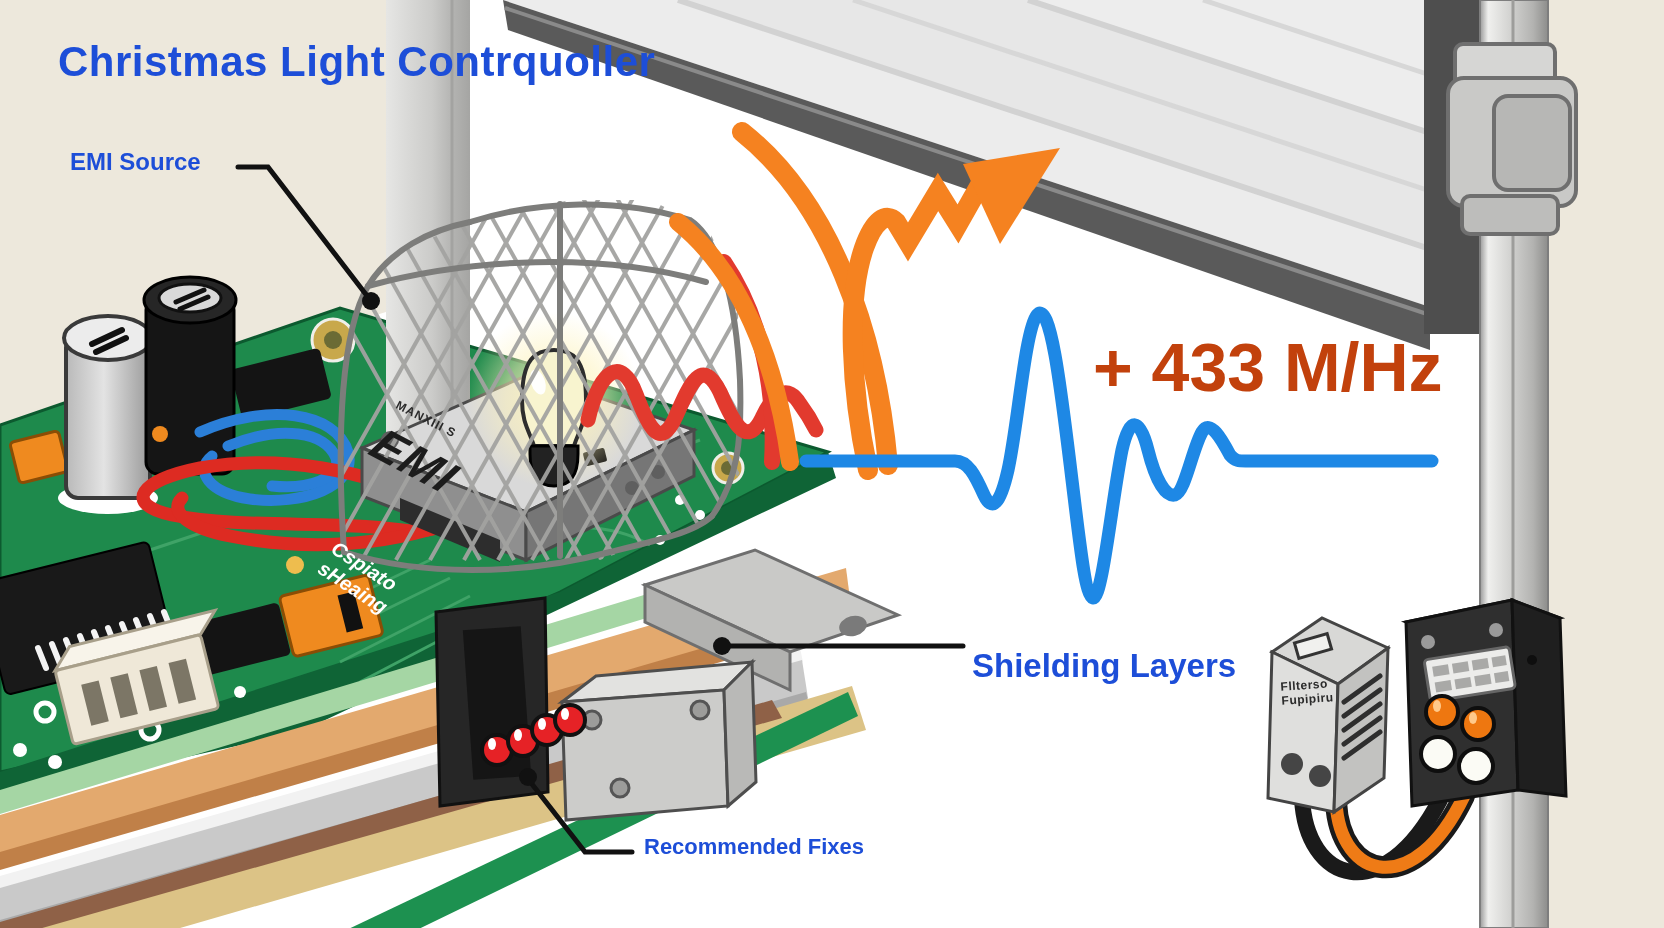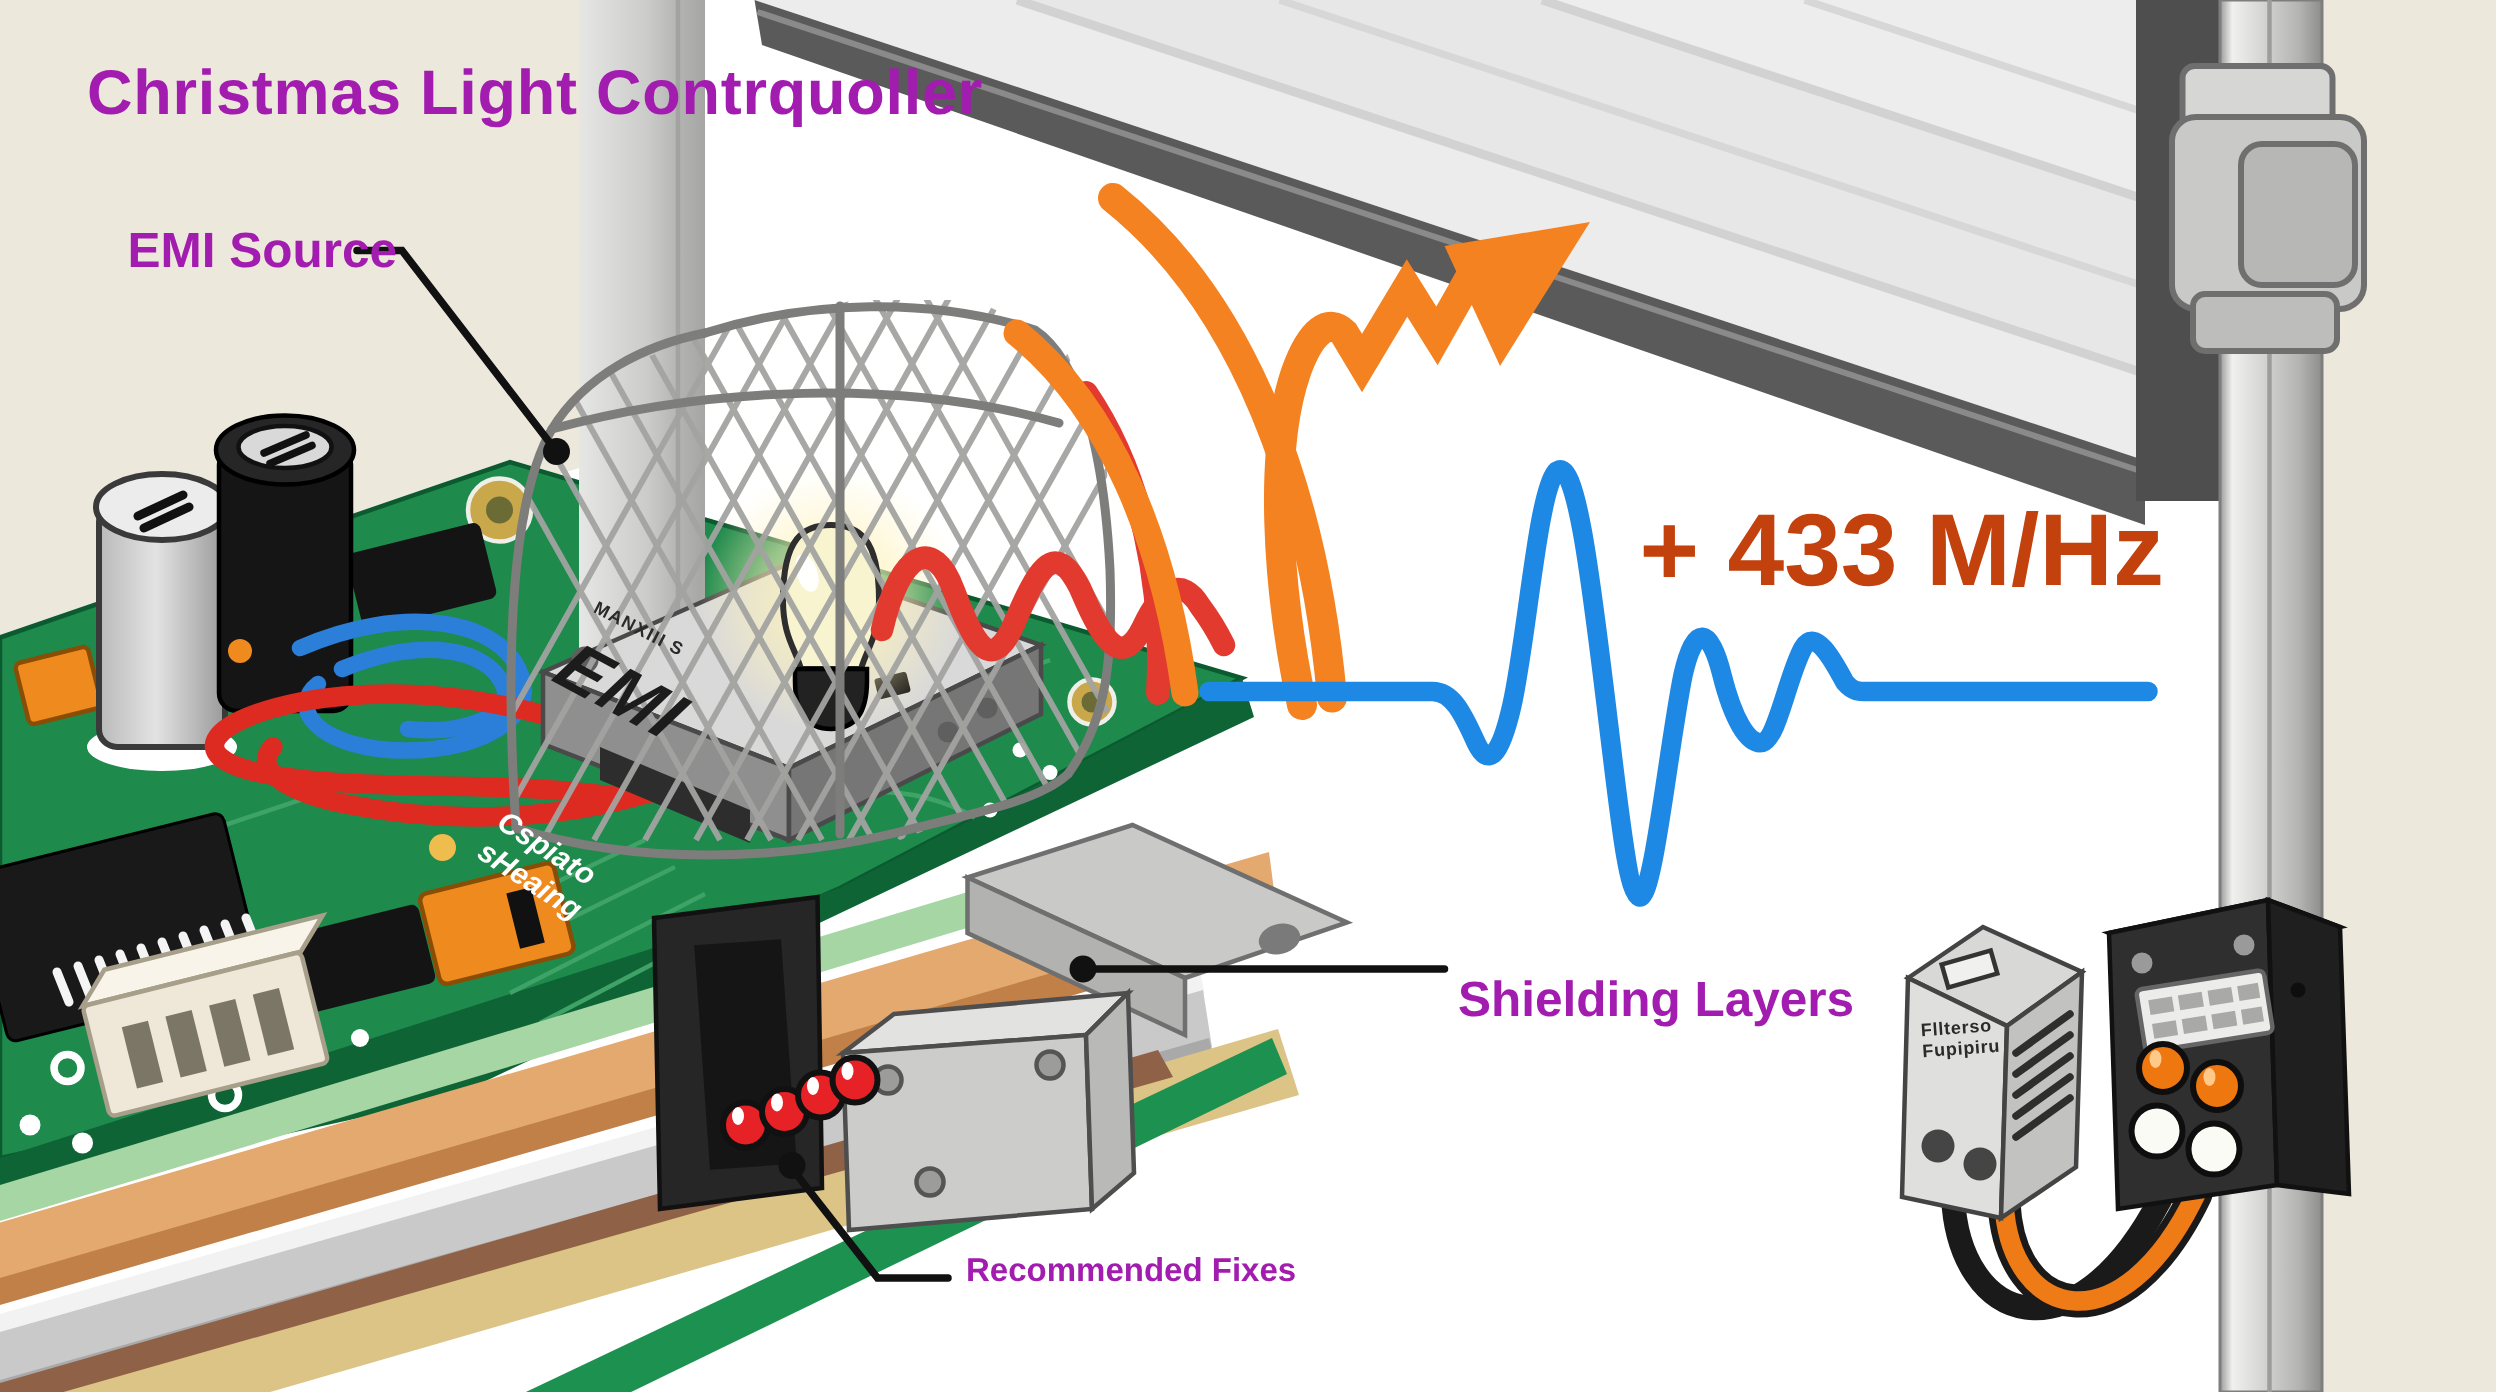--- a/index.html
+++ b/index.html
@@ -2,23 +2,23 @@
 <html><head>
 <meta charset="utf-8">
 <style>
   html,body{margin:0;padding:0;background:#fff;}
   #stage{position:relative;width:1664px;height:928px;overflow:hidden;background:#ffffff;
          font-family:"Liberation Sans",sans-serif;}
   .beige-tl{position:absolute;left:0;top:0;width:520px;height:520px;background:#EDE8DC;
             clip-path:polygon(0 0,386px 0,386px 312px,0 430px);}
   .beige-right{position:absolute;left:1548px;top:0;width:116px;height:928px;background:#EDE8DC;}
   svg{position:absolute;left:0;top:0;}
-  .lbl{position:absolute;color:#a21caf;font-weight:bold;white-space:nowrap;}
+  .lbl{position:absolute;color:#1d4ed8;font-weight:bold;white-space:nowrap;}
   #title{left:58px;top:38px;font-size:42px;letter-spacing:.5px;}
-  #lbl-emi{left:70px;top:148px;font-size:33px;margin-left:15px;}
+  #lbl-emi{left:70px;top:148px;font-size:24px;}
   #lbl-sig{left:394px;top:148px;font-size:33px;}
   #lbl-shield{left:972px;top:647px;font-size:33px;}
   #lbl-fix{left:644px;top:834px;font-size:22px;}
   #lbl-freq{left:1093px;top:328px;font-size:68px;color:#c2410c;}
   .silk{position:absolute;left:340px;top:536px;color:#fff;font-weight:bold;font-style:italic;
         font-size:20px;line-height:24px;transform:rotate(33deg);transform-origin:0 0;}
   .emi-text{position:absolute;left:392px;top:418px;color:#1c1c1c;font-weight:800;font-style:italic;
         font-size:46px;transform:rotate(28deg) skewX(-8deg);transform-origin:0 0;letter-spacing:2px;}
   .emi-mark{position:absolute;left:400px;top:398px;color:#2a2a2a;font-weight:bold;
         font-size:12px;transform:rotate(27deg);transform-origin:0 0;letter-spacing:1px;}

